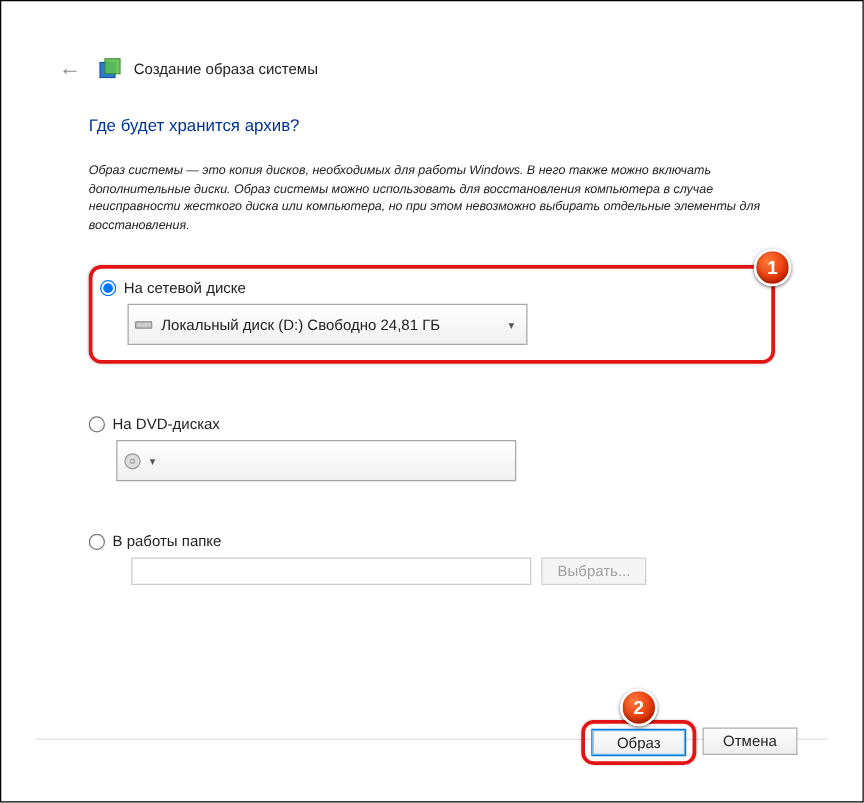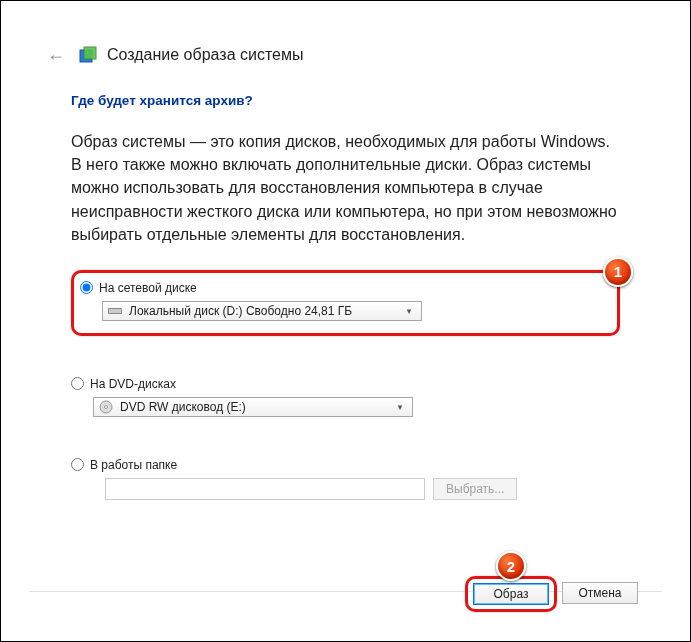--- a/index.html
+++ b/index.html
@@ -5,29 +5,29 @@
 * { box-sizing: border-box; margin: 0; padding: 0; }
 body { font-family: "Segoe UI", Tahoma, sans-serif; font-size: 12px; background: #fff; width: 691px; height: 642px; position: relative; }
 .outer { width: 691px; height: 642px; border: 1px solid #000; background: #fff; position: relative; }
 .window { position: absolute; left: 28px; top: 25px; right: 28px; bottom: 25px; background: #fff; }
 .close-x { position: absolute; top: 40px; right: 40px; font-size: 16px; color: #777; font-weight: 300; }
 .cursor { position: absolute; top: 55px; right: 30px; }
 .cursor svg { display: block; }
 .header { display: flex; align-items: center; gap: 10px; padding: 18px 14px 6px 14px; }
 .back-arrow { color: #888; font-size: 18px; padding: 0 4px; }
 .hicon svg { display: block; }
-.title { font-size: 16px; color: #222; }
+.title { font-size: 12px; color: #222; }
 .content { padding: 22px 42px 0 42px; }
-.heading { color: #003399; font-size: 13.5px; margin-bottom: 22px; font-weight: 700; }
-.desc { color: #222; font-size: 16px; line-height: 1.45; margin-bottom: 24px; max-width: 560px; }
+.heading { color: #003399; font-size: 13.5px; margin-bottom: 22px; font-weight: 400; }
+.desc { color: #222; font-size: 10px; line-height: 1.45; margin-bottom: 24px; max-width: 560px; font-style: italic; }
 .option-group { margin-bottom: 26px; margin-top: 41px; }
 .opt-row { display: flex; align-items: center; gap: 6px; margin-bottom: 6px; }
 input[type=radio] { width: 13px; height: 13px; margin: 0; }
 .opt-label { font-size: 12px; color: #222; }
-.select { display: flex; align-items: center; width: 320px; height: 20px; border: 1px solid #a7a7a7; background: linear-gradient(#fff,#f0f0f0); margin-left: 22px; padding: 0 4px; position: relative; cursor: default; }
+.select { display: flex; align-items: center; width: 320px; height: 33px; border: 1px solid #a7a7a7; background: linear-gradient(#fff,#f0f0f0); margin-left: 22px; padding: 0 4px; position: relative; cursor: default; }
 .select .sel-icon { width: 16px; display: flex; justify-content: center; }
 .select .sel-text { flex: 1; padding-left: 6px; font-size: 12px; color: #222; }
 .select .sel-arrow { width: 16px; text-align: center; color: #555; font-size: 9px; }
 .netrow { display: flex; align-items: flex-end; gap: 8px; margin-left: 22px; padding-left: 12px; }
 .net-input { width: 320px; height: 22px; border: 1px solid #ccc; background: #fff; padding: 0 6px; font-size: 12px; }
 .btn { height: 22px; min-width: 76px; border: 1px solid #adadad; background: linear-gradient(#fdfdfd,#ededed); font-size: 12px; color: #222; padding: 0 12px; cursor: pointer; }
 .btn:disabled { color: #a0a0a0; background: #f4f4f4; border-color: #d0d0d0; }
 .footer { position: absolute; bottom: 0; left: 0; right: 0; border-top: 1px solid #e0e0e0; padding: 12px 14px; display: flex; justify-content: flex-end; gap: 8px; }
 .highlight-box { border: 3px solid #e31414; border-radius: 10px; padding: 8px 10px 12px 6px; position: relative; margin-bottom: 30px; box-shadow: 0 0 2px rgba(0,0,0,.25); }
 .callout { position: absolute; width: 30px; height: 30px; border-radius: 50%; background: radial-gradient(circle at 35% 30%, #ff7a3a, #e02b00 70%); border: 2px solid #fff; box-shadow: 0 1px 3px rgba(0,0,0,.6), inset 0 -2px 4px rgba(0,0,0,.3); color: #fff; font-weight: bold; font-size: 15px; display: flex; align-items: center; justify-content: center; font-family: Arial, sans-serif; }
@@ -88,21 +88,20 @@
           <input type="radio" name="dest" style="">
           <span class="opt-label">На DVD-дисках</span>
         </div>
         <div class="select">
           <span class="sel-icon">
             <svg width="14" height="14" viewBox="0 0 14 14">
                 <circle cx="7" cy="7" r="6" fill="#ddd" stroke="#999"></circle>
                 <circle cx="7" cy="7" r="1.5" fill="#fff" stroke="#999"></circle>
               </svg>
           </span>
-          <span class="sel-text">DVD RW дисковод (E:)</span>
           <span class="sel-arrow">▾</span>
         </div>
       </div>
 
       <div class="option-group">
         <div class="opt-row">
           <input type="radio" name="dest" style="">
           <span class="opt-label">В работы папке</span>
         </div>
         <div class="netrow">

